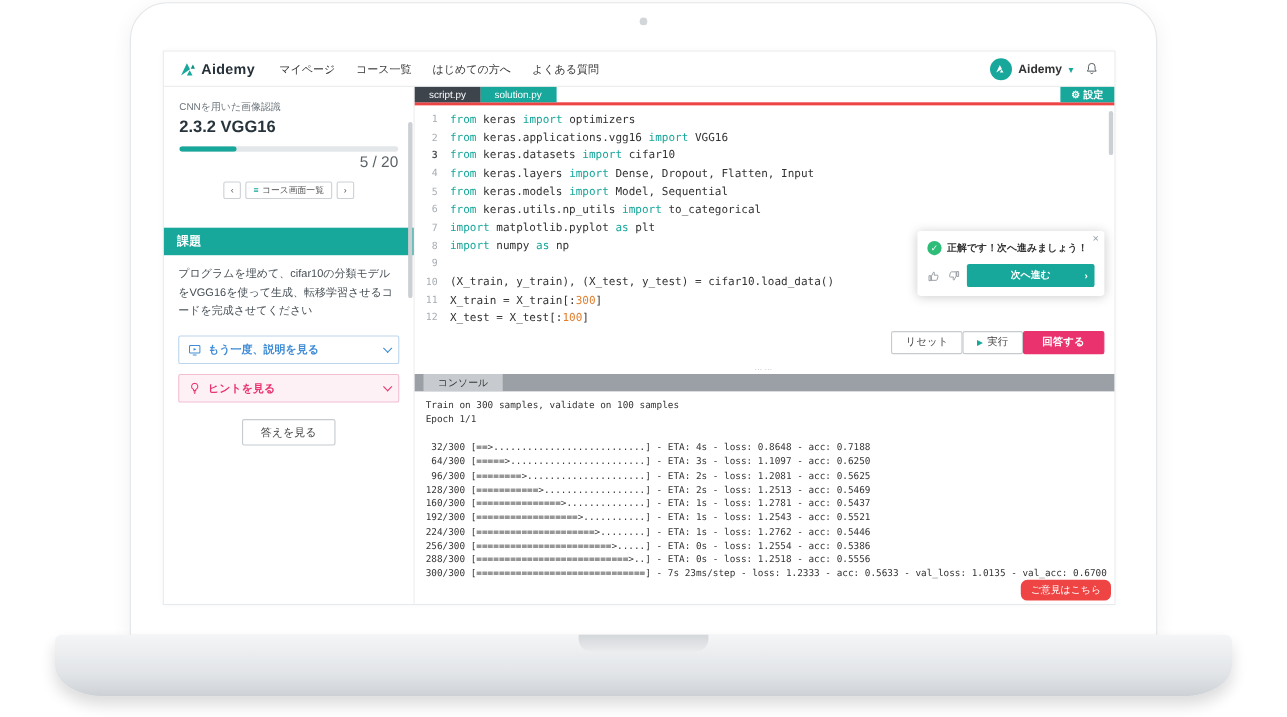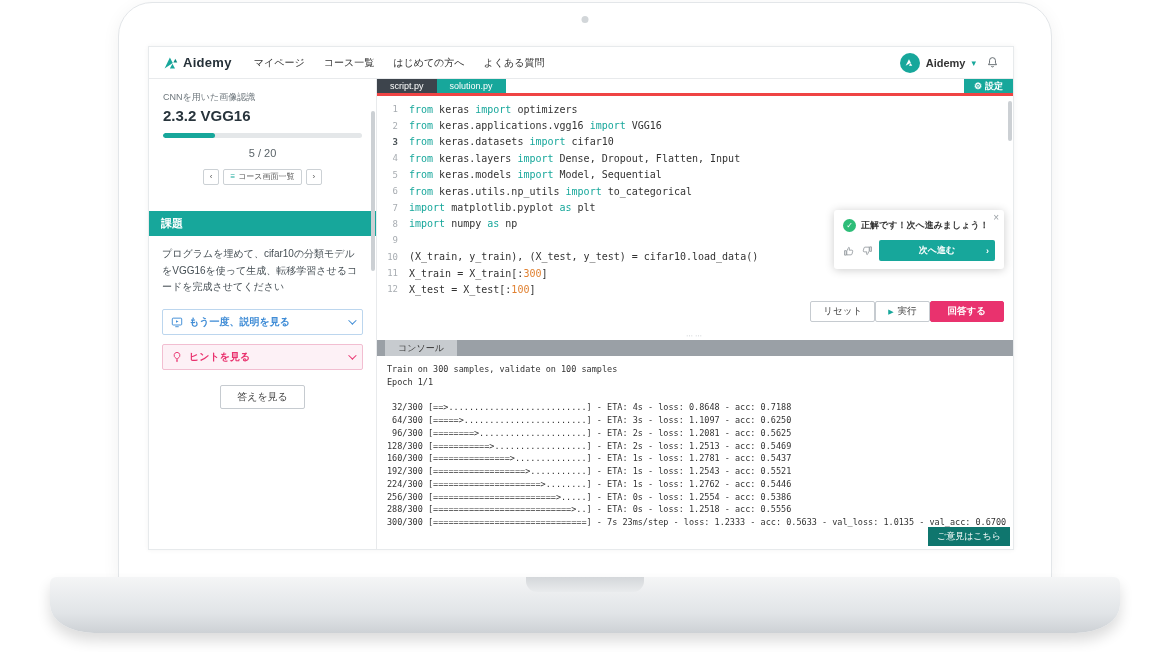--- a/index.html
+++ b/index.html
@@ -44,21 +44,21 @@
   .content { flex:1; display:flex; min-height:0; }
 
   
   .sidebar { width:228px; flex:0 0 228px; border-right:1px solid #e8eaec;
     position:relative; background:#fff; }
   .side-top { padding:12px 14px 0 14px; }
   .course-title { font-size:9px; color:#6d767c; }
   .lesson-title { font-size:15px; font-weight:bold; color:#28343c; margin:3px 0 9px; }
   .progress { height:5px; background:#e4e7e9; border-radius:3px; overflow:hidden; }
   .progress-fill { height:100%; background:#17a79b; border-radius:3px; }
-  .progress-label { text-align:center; font-size:11px; color:#5a6368; margin-top:9px; }
+  .progress-label { text-align:right; font-size:14px; color:#5a6368; margin-top:1px; }
   .pager { display:flex; justify-content:center; gap:4px; margin-top:10px; }
   .pager-btn { border:1px solid #ccd1d5; background:#fff; border-radius:2px;
     font-size:8px; color:#555; padding:2px 6px; display:flex; align-items:center;
     gap:3px; cursor:pointer; line-height:1.3; }
   .list-glyph { color:#17a79b; font-size:8px; }
   .task-header { margin-top:26px; background:#17a79b; color:#fff; font-size:11px;
     font-weight:bold; padding:5px 12px; }
   .task-body { padding:10px 13px; }
   .task-desc { font-size:10px; color:#454e54; line-height:1.65; margin-bottom:13px; }
   .collapse { border:1px solid; border-radius:2px; display:flex; align-items:center;
@@ -128,22 +128,22 @@
   .drag-handle { height:8px; flex:0 0 8px; display:flex; align-items:center;
     justify-content:center; color:#b3b8bd; font-size:7px; letter-spacing:2px;
     cursor:row-resize; background:#fff; }
   .console-bar { height:16px; flex:0 0 16px; background:#9aa0a6; display:flex;
     align-items:stretch; padding-left:8px; }
   .console-tab { background:#c7cbcf; color:#333; font-size:9px; padding:0 13px;
     display:flex; align-items:center; cursor:pointer; }
   .console-body { flex:1; background:#fff; padding:7px 10px;
     font-family:"DejaVu Sans Mono", monospace; font-size:8.5px; color:#333;
     line-height:1.5; white-space:pre; overflow:hidden; }
-  .feedback { position:absolute; right:3px; bottom:3px; background:#0f766e; color:#fff;
-    border:none; font-size:9px; padding:3px 9px; border-radius:0; cursor:pointer;
+  .feedback { position:absolute; right:3px; bottom:3px; background:#ef4444; color:#fff;
+    border:none; font-size:9px; padding:3px 9px; border-radius:6px; cursor:pointer;
     font-family:inherit; }
 </style>
 </head>
 <body>
 
 <div class="stage">
 
   <div class="screen">
     <div class="camera"></div>
 

